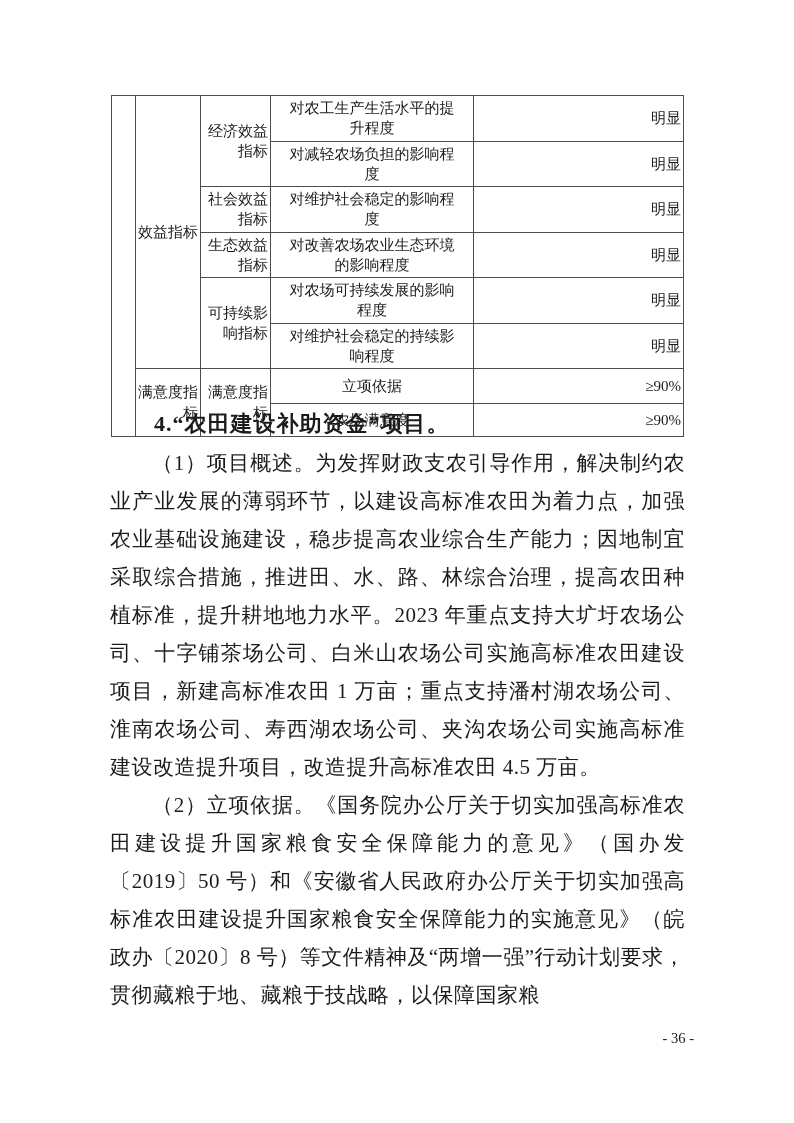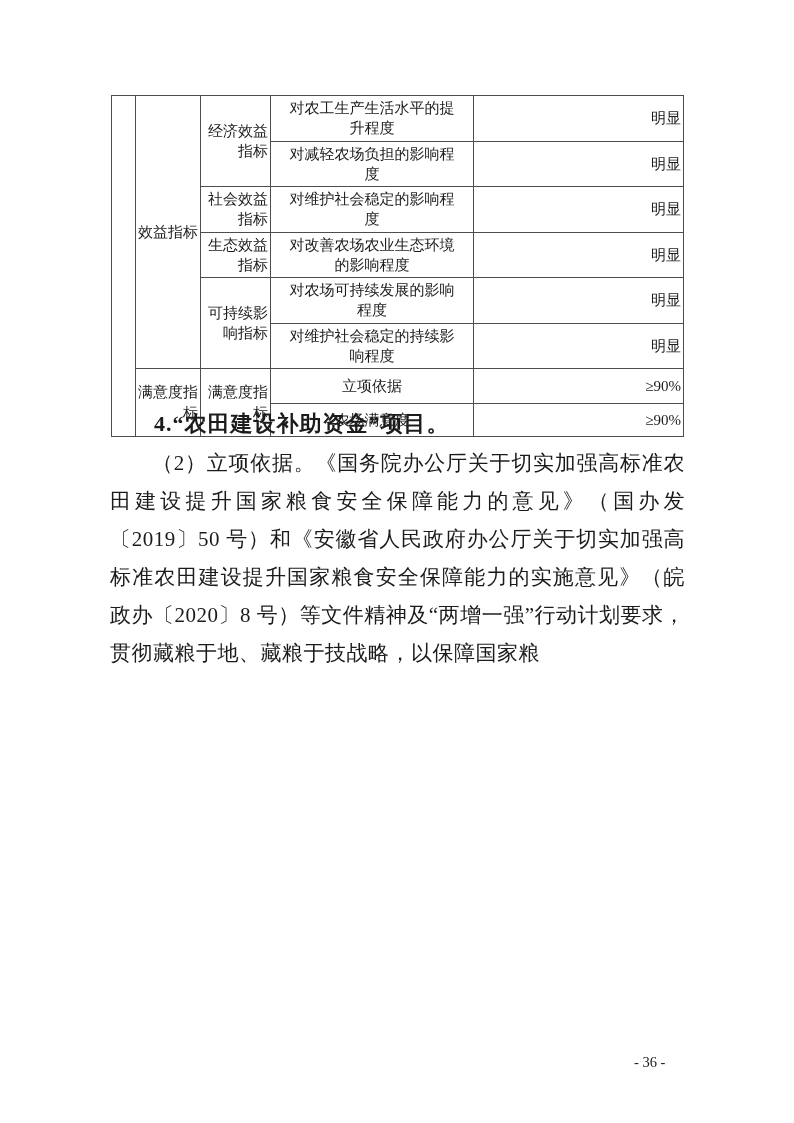--- a/index.html
+++ b/index.html
@@ -62,24 +62,23 @@
     text-justify: inter-character;
     text-indent: 2em;
     letter-spacing: 0.5px;
   }
   
   .footer-page-number {
     position: absolute;
     top: 1030px;
     left: 634px;
     width: 60px;
-    text-align: left;
+    text-align: right;
     font-size: 14.5px;
     color: #1b1b1b;
-    margin-top: 24px;
   }
 </style>
 </head>
 <body>
 
 <div class="page">
 
   <table class="indicator-table">
     <colgroup>
       <col style="width:24px">
@@ -127,18 +126,19 @@
       </tr>
       <tr class="r8">
         <td class="desc">农场满意度</td>
         <td class="center">≥90%</td>
       </tr>
     </tbody>
   </table>
 
   <div class="body-text">
     <div class="section-heading">4.“农田建设补助资金”项目。</div>
+    <p class="para">（1）项目概述。为发挥财政支农引导作用，解决制约农业产业发展的薄弱环节，以建设高标准农田为着力点，加强农业基础设施建设，稳步提高农业综合生产能力；因地制宜采取综合措施，推进田、水、路、林综合治理，提高农田种植标准，提升耕地地力水平。2023 年重点支持大圹圩农场公司、十字铺茶场公司、白米山农场公司实施高标准农田建设项目，新建高标准农田 1 万亩；重点支持潘村湖农场公司、淮南农场公司、寿西湖农场公司、夹沟农场公司实施高标准建设改造提升项目，改造提升高标准农田 4.5 万亩。</p>
     <p class="para">（2）立项依据。《国务院办公厅关于切实加强高标准农田建设提升国家粮食安全保障能力的意见》（国办发〔2019〕50 号）和《安徽省人民政府办公厅关于切实加强高标准农田建设提升国家粮食安全保障能力的实施意见》（皖政办〔2020〕8 号）等文件精神及“两增一强”行动计划要求，贯彻藏粮于地、藏粮于技战略，以保障国家粮</p>
   </div>
 
   <div class="footer-page-number">- 36 -</div>
 
 </div>
 
 </body></html>

